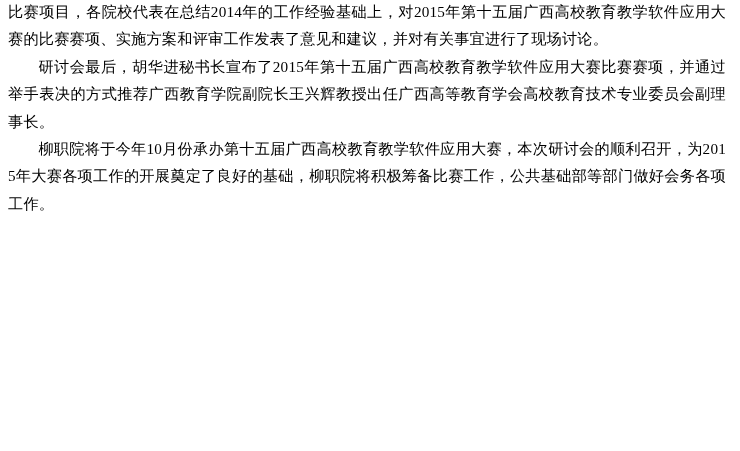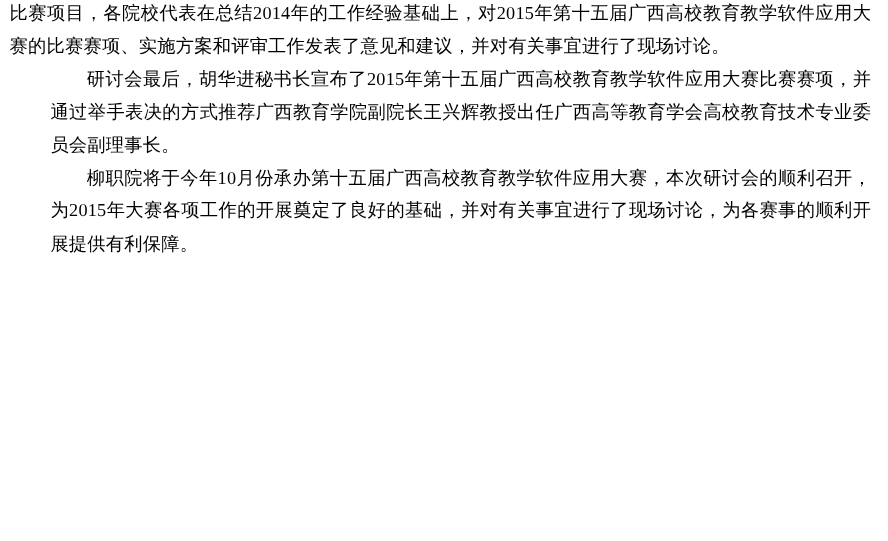--- a/index.html
+++ b/index.html
@@ -31,28 +31,27 @@
     line-height: 27.4px;
     color: #000000;
     text-align: justify;
     text-justify: inter-ideograph;
     letter-spacing: 0.2px;
     text-indent: 0;
     word-break: break-all;
   }
   p.indent {
     text-indent: 2em;
-    margin-left: 34px;
   }
   p.cut-top {
     
   }
 </style>
 </head>
 <body>
 
 <div class="page">
   <div class="doc-body">
     <p class="para cut-top">比赛项目，各院校代表在总结2014年的工作经验基础上，对2015年第十五届广西高校教育教学软件应用大赛的比赛赛项、实施方案和评审工作发表了意见和建议，并对有关事宜进行了现场讨论。</p>
     <p class="para indent">研讨会最后，胡华进秘书长宣布了2015年第十五届广西高校教育教学软件应用大赛比赛赛项，并通过举手表决的方式推荐广西教育学院副院长王兴辉教授出任广西高等教育学会高校教育技术专业委员会副理事长。</p>
-    <p class="para indent">柳职院将于今年10月份承办第十五届广西高校教育教学软件应用大赛，本次研讨会的顺利召开，为2015年大赛各项工作的开展奠定了良好的基础，并对有关事宜进行了现场讨论，为各赛事的顺利开展提供有利保障。</p>
+    <p class="para indent">柳职院将于今年10月份承办第十五届广西高校教育教学软件应用大赛，本次研讨会的顺利召开，为2015年大赛各项工作的开展奠定了良好的基础，柳职院将积极筹备比赛工作，公共基础部等部门做好会务各项工作。</p>
   </div>
 </div>
 
 </body></html>

